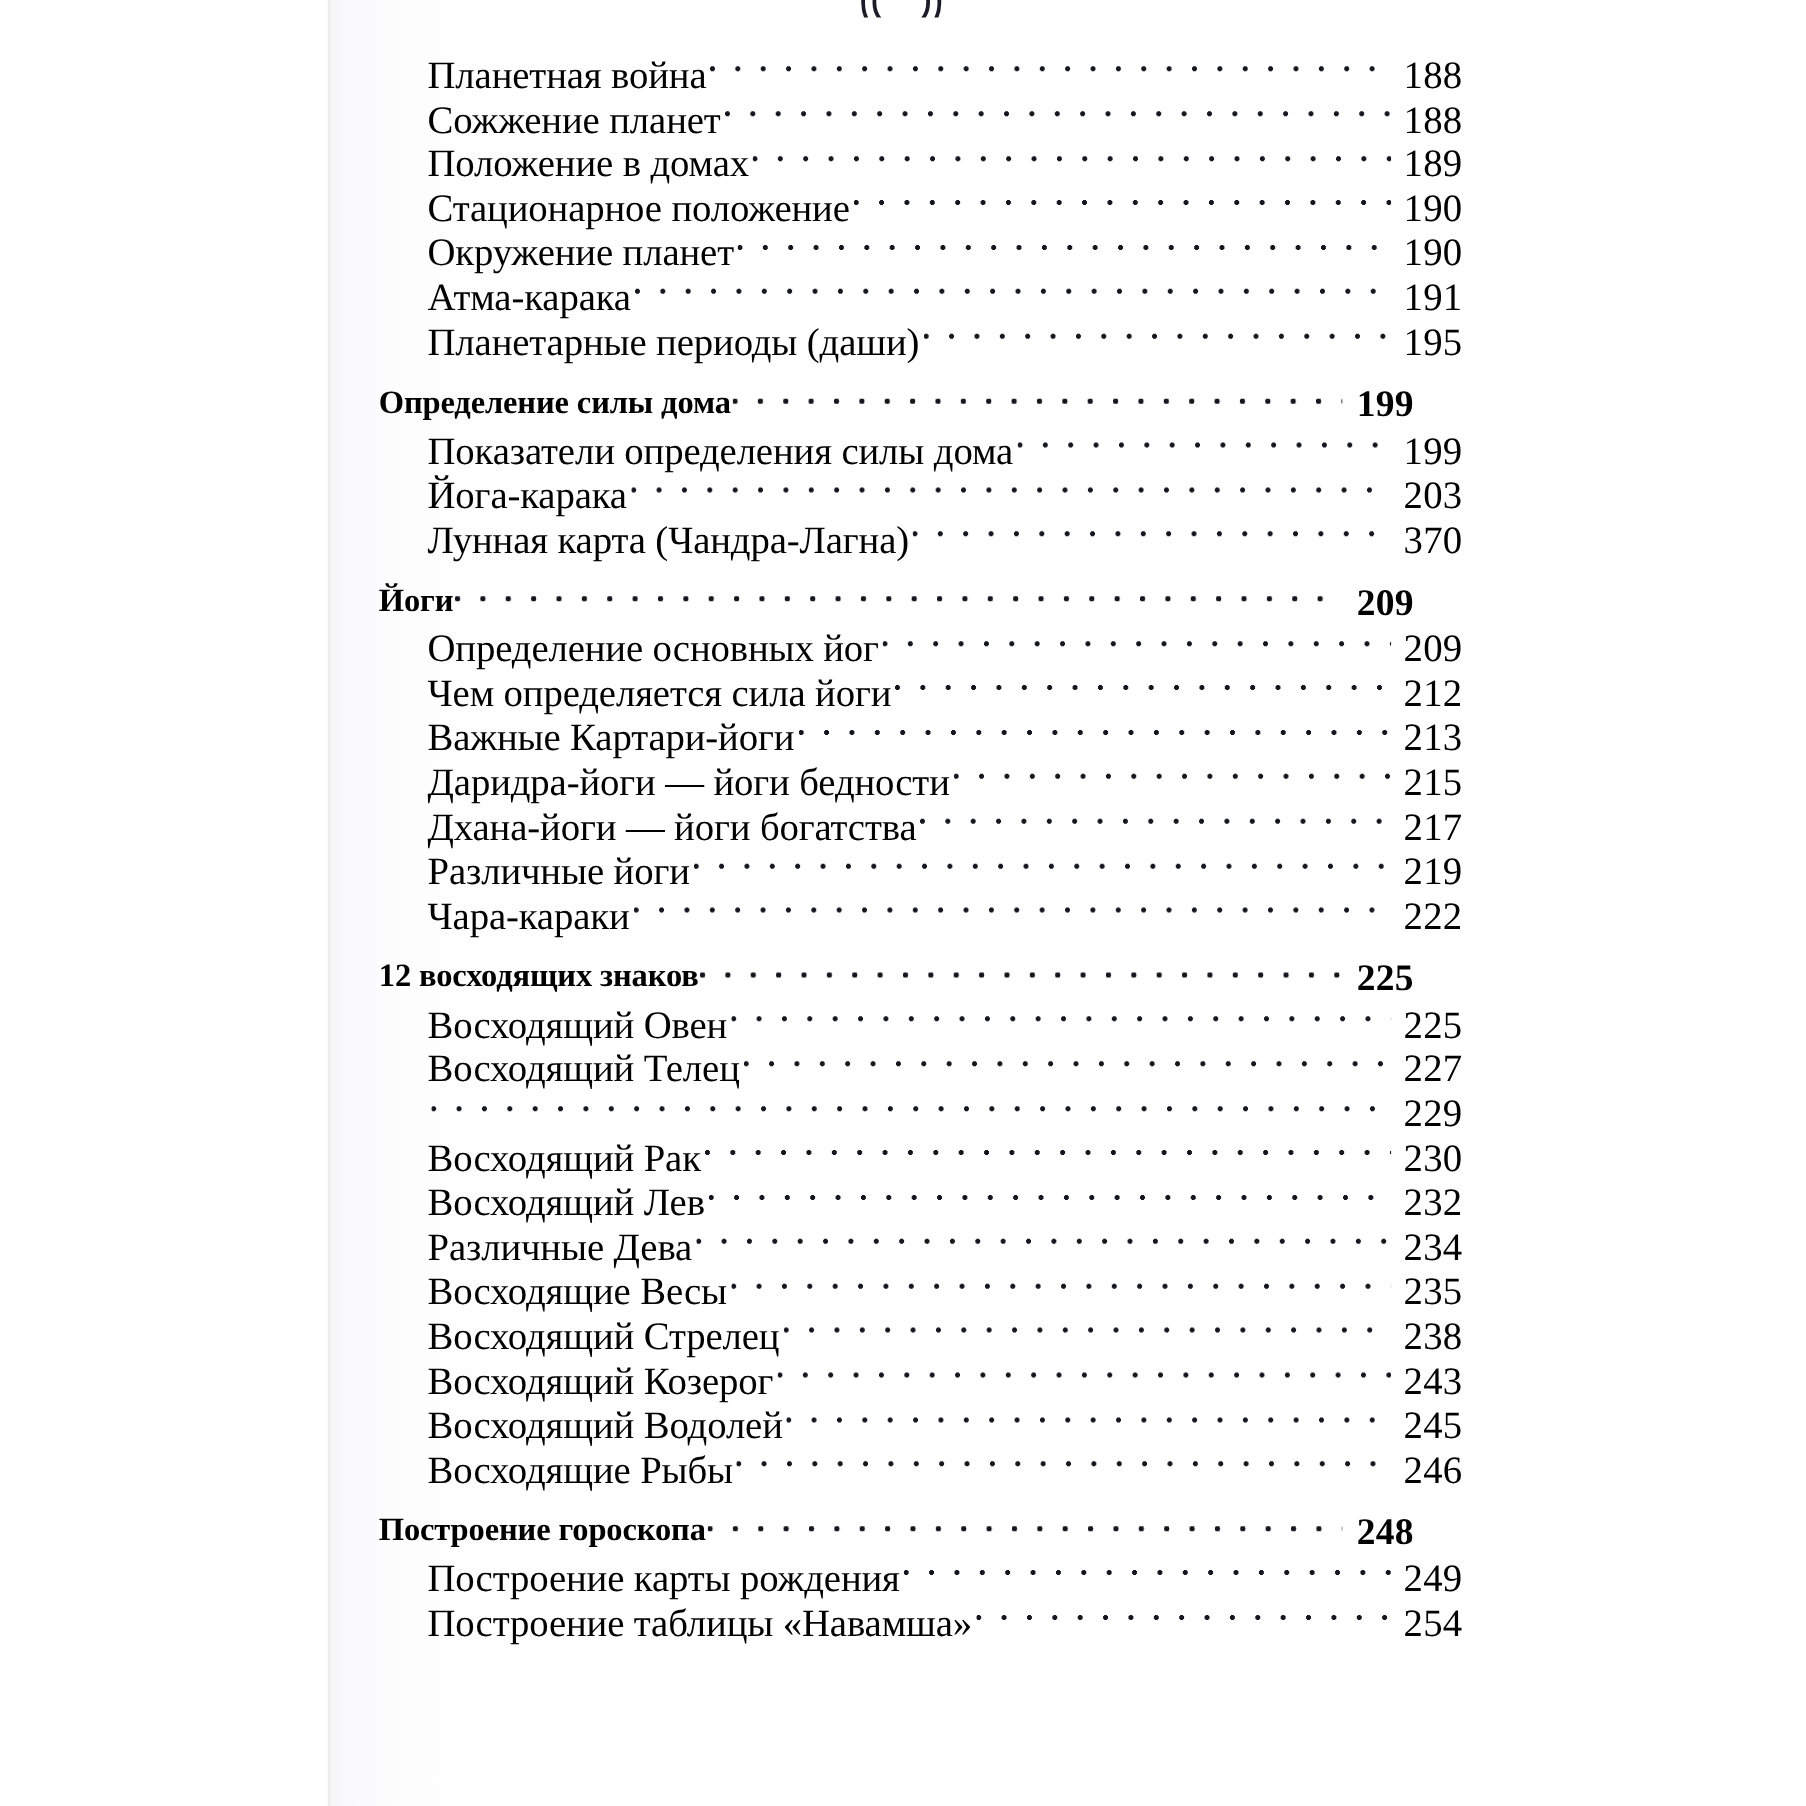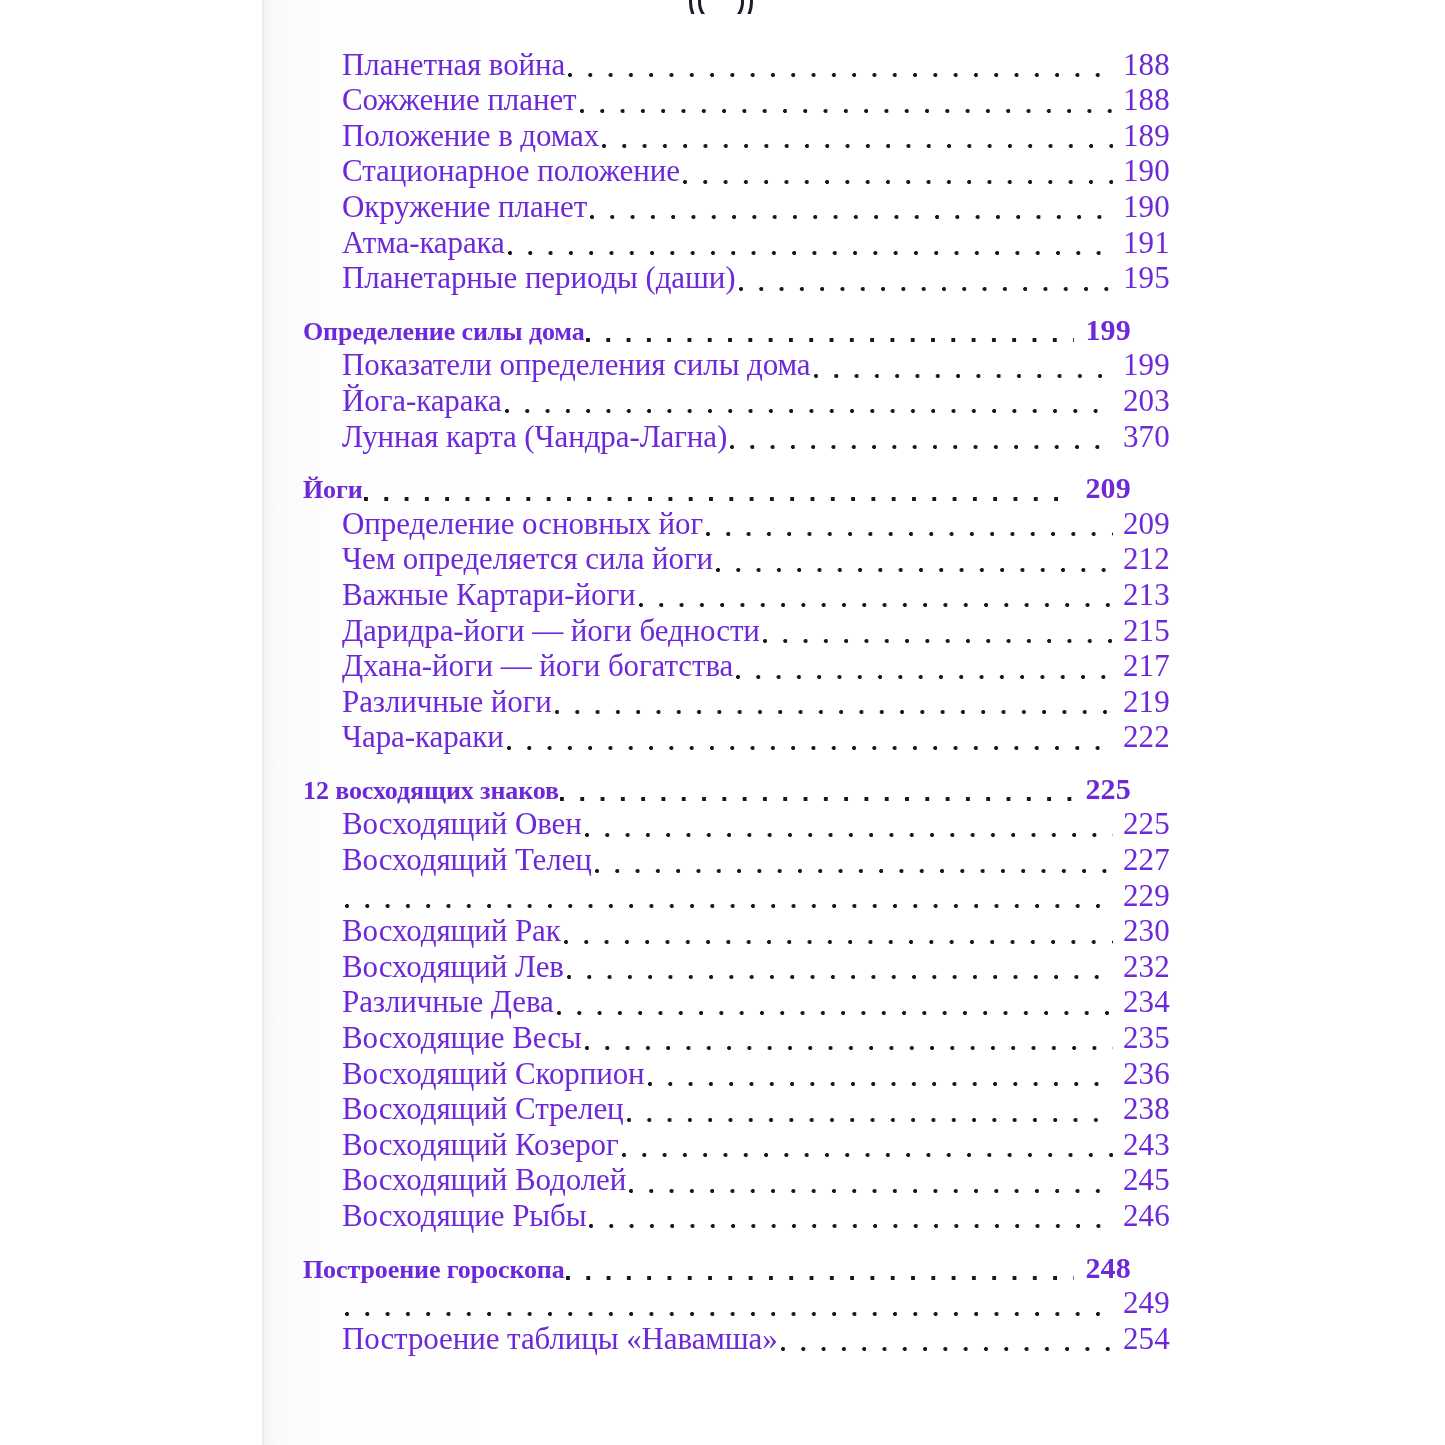--- a/index.html
+++ b/index.html
@@ -82,23 +82,23 @@
   
   #toc {
     position: absolute;
     left: 303px;
     top: 44px;
     width: 828px;
   }
 
   .entry {
     display: flex;
-    align-items: flex-end;
+    align-items: flex-start;
     width: 100%;
-    color: #6d28d9;
+    color: #000000;
     white-space: nowrap;
     line-height: 1.0;
     height: 35.6px;
   }
 
   .entry .title {
     flex: 0 0 auto;
     font-size: 31px;
     letter-spacing: -0.1px;
   }
@@ -296,25 +296,20 @@
         <span class="title">Различные Дева</span>
         <span class="leader"></span>
         <span class="page">234</span>
       </div>
       <div class="entry sub">
         <span class="title">Восходящие Весы</span>
         <span class="leader"></span>
         <span class="page">235</span>
       </div>
       <div class="entry sub">
-        <span class="title">Восходящий Скорпион</span>
-        <span class="leader"></span>
-        <span class="page">236</span>
-      </div>
-      <div class="entry sub">
         <span class="title">Восходящий Стрелец</span>
         <span class="leader"></span>
         <span class="page">238</span>
       </div>
       <div class="entry sub">
         <span class="title">Восходящий Козерог</span>
         <span class="leader"></span>
         <span class="page">243</span>
       </div>
       <div class="entry sub">
@@ -326,20 +321,21 @@
         <span class="title">Восходящие Рыбы</span>
         <span class="leader"></span>
         <span class="page">246</span>
       </div>
       <div class="entry section">
         <span class="title">Построение гороскопа</span>
         <span class="leader"></span>
         <span class="page">248</span>
       </div>
       <div class="entry sub">
+        <span class="title">Построение карты рождения</span>
         <span class="leader"></span>
         <span class="page">249</span>
       </div>
       <div class="entry sub">
         <span class="title">Построение таблицы «Навамша»</span>
         <span class="leader"></span>
         <span class="page">254</span>
       </div>
     </div>
 

